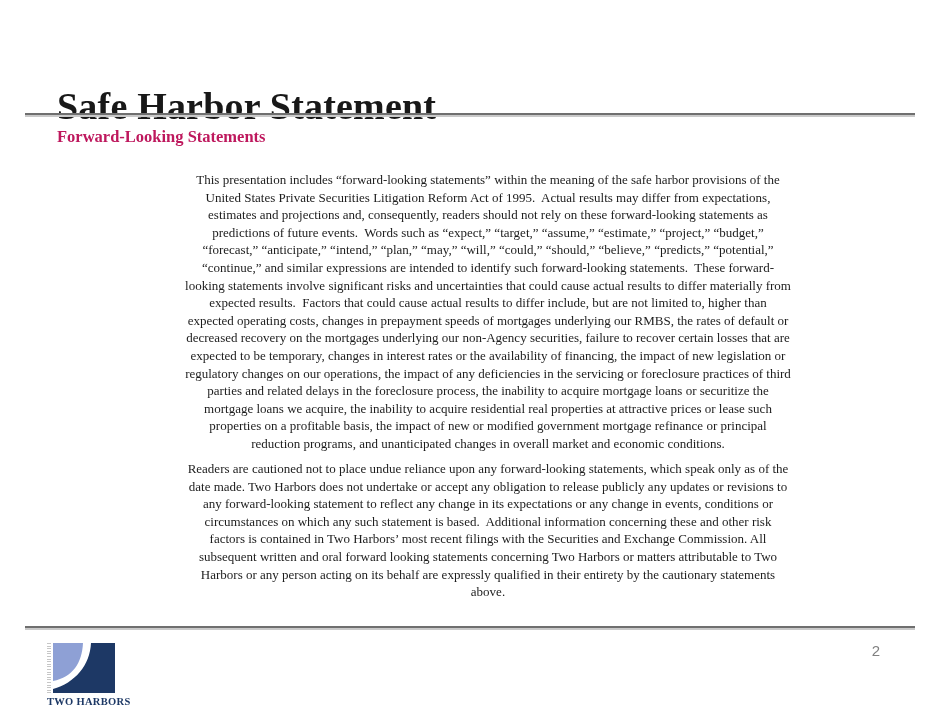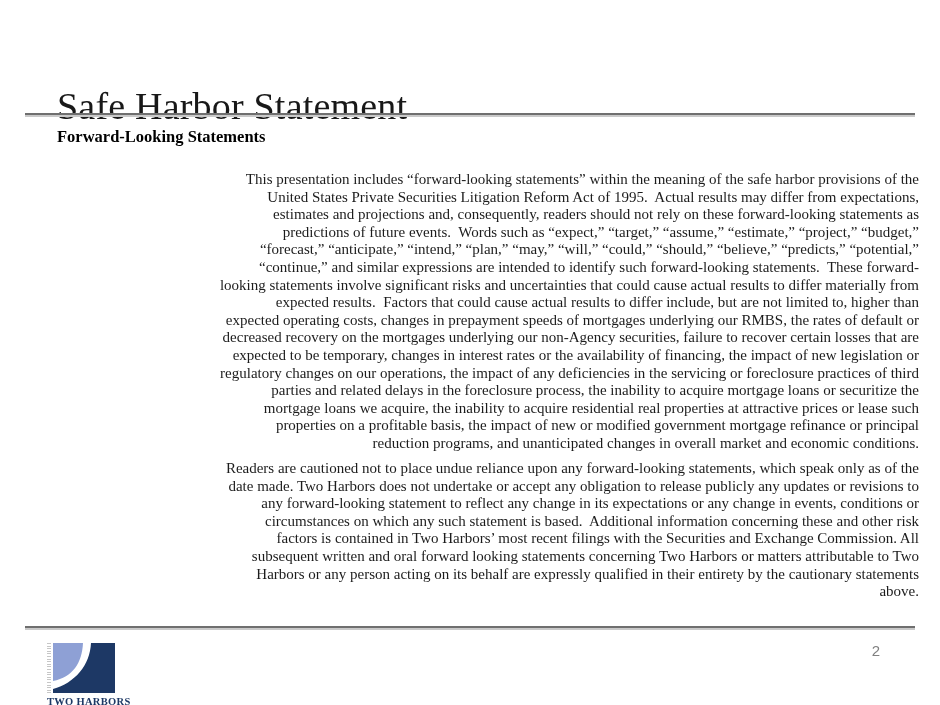--- a/index.html
+++ b/index.html
@@ -14,52 +14,52 @@
     overflow: hidden;
     font-family: "Liberation Serif", "DejaVu Serif", serif;
     color: #1c1c1c;
   }
   .slide-title {
     position: absolute;
     left: 57px;
     top: 60px;
     font-size: 38px;
     line-height: 1.15;
-    font-weight: 400;
+    font-weight: 700;
     color: #181818;
     letter-spacing: 0.2px;
     white-space: nowrap;
   }
   .rule {
     position: absolute;
     left: 25px;
     width: 890px;
     height: 2px;
     background: #6f6f6f;
     box-shadow: 0 2px 0 #c9c9c9;
   }
   .rule-top { top: 113px; }
   .rule-bottom { top: 626px; }
   .section-heading {
     position: absolute;
     left: 57px;
     top: 127px;
     font-size: 16.5px;
     font-weight: 700;
-    color: #000000;
+    color: #be185d;
   }
   .body-para {
     position: absolute;
     left: 57px;
     width: 862px;
-    font-size: 15px;
+    font-size: 13px;
     line-height: 17.6px;
     color: #1c1c1c;
     white-space: pre-wrap;
-    text-align: right;
+    text-align: center;
   }
   .para-1 { top: 171px; }
   .para-2 { top: 460px; }
   .page-number {
     position: absolute;
     left: 856px;
     top: 642px;
     width: 40px;
     text-align: center;
     font-family: "Liberation Sans", sans-serif;

